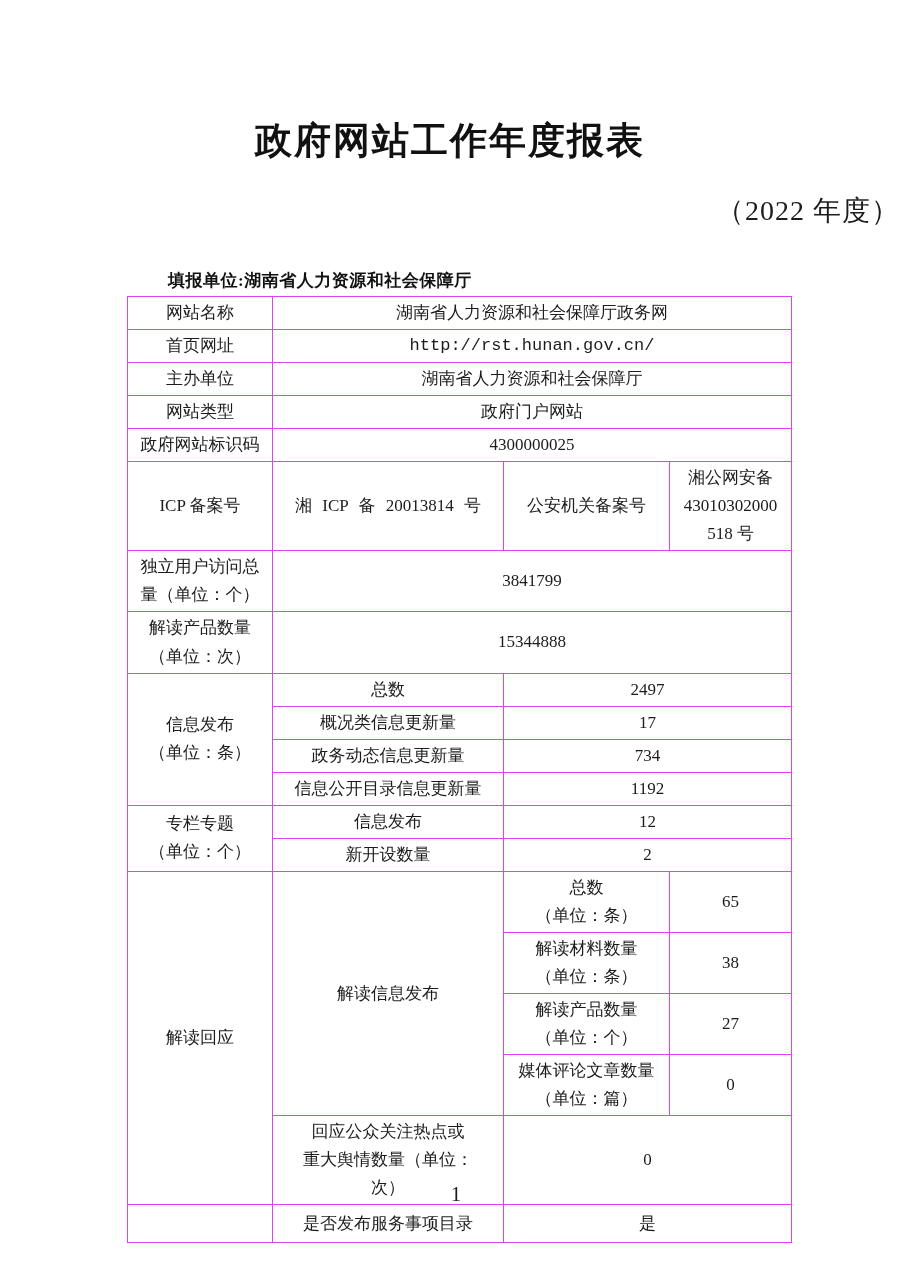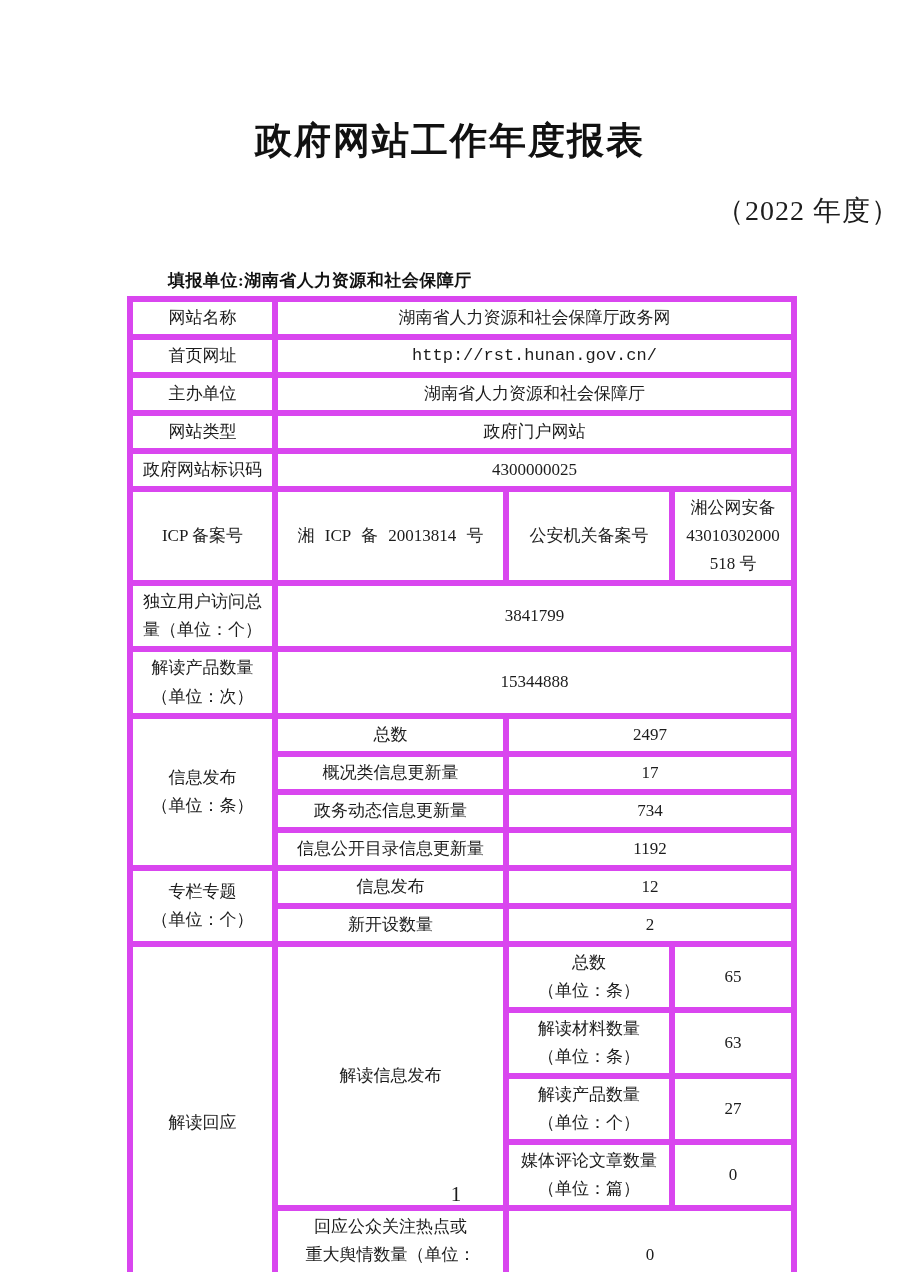--- a/index.html
+++ b/index.html
@@ -33,21 +33,21 @@
     color: #111;
     margin-left: 40px;
   }
   table.report {
     position: absolute; top: 296px; left: 127px;
     width: 664px;
     border-collapse: collapse;
     table-layout: fixed;
   }
   table.report td {
-    border: 6px solid #d946ef;
+    border: 1px solid #d946ef;
     text-align: center;
     vertical-align: middle;
     font-size: 17px;
     line-height: 1.65;
     padding: 2px 4px;
     white-space: pre-line;
     color: #1c1c1c;
   }
   td.mono { font-family: "Liberation Mono", monospace; font-size: 16px; letter-spacing: 0; }
   td.spread { word-spacing: 6px; }
@@ -142,21 +142,21 @@
     <tr style="height:50px">
       <td rowspan="5">解读回应</td>
       <td rowspan="4">解读信息发布</td>
       <td class="small-wrap">总数
 （单位：条）</td>
       <td>65</td>
     </tr>
     <tr style="height:50px">
       <td class="small-wrap">解读材料数量
 （单位：条）</td>
-      <td>63</td>
+      <td>38</td>
     </tr>
     <tr style="height:50px">
       <td class="small-wrap">解读产品数量
 （单位：个）</td>
       <td>27</td>
     </tr>
     <tr style="height:50px">
       <td class="small-wrap">媒体评论文章数量
 （单位：篇）</td>
       <td>0</td>

